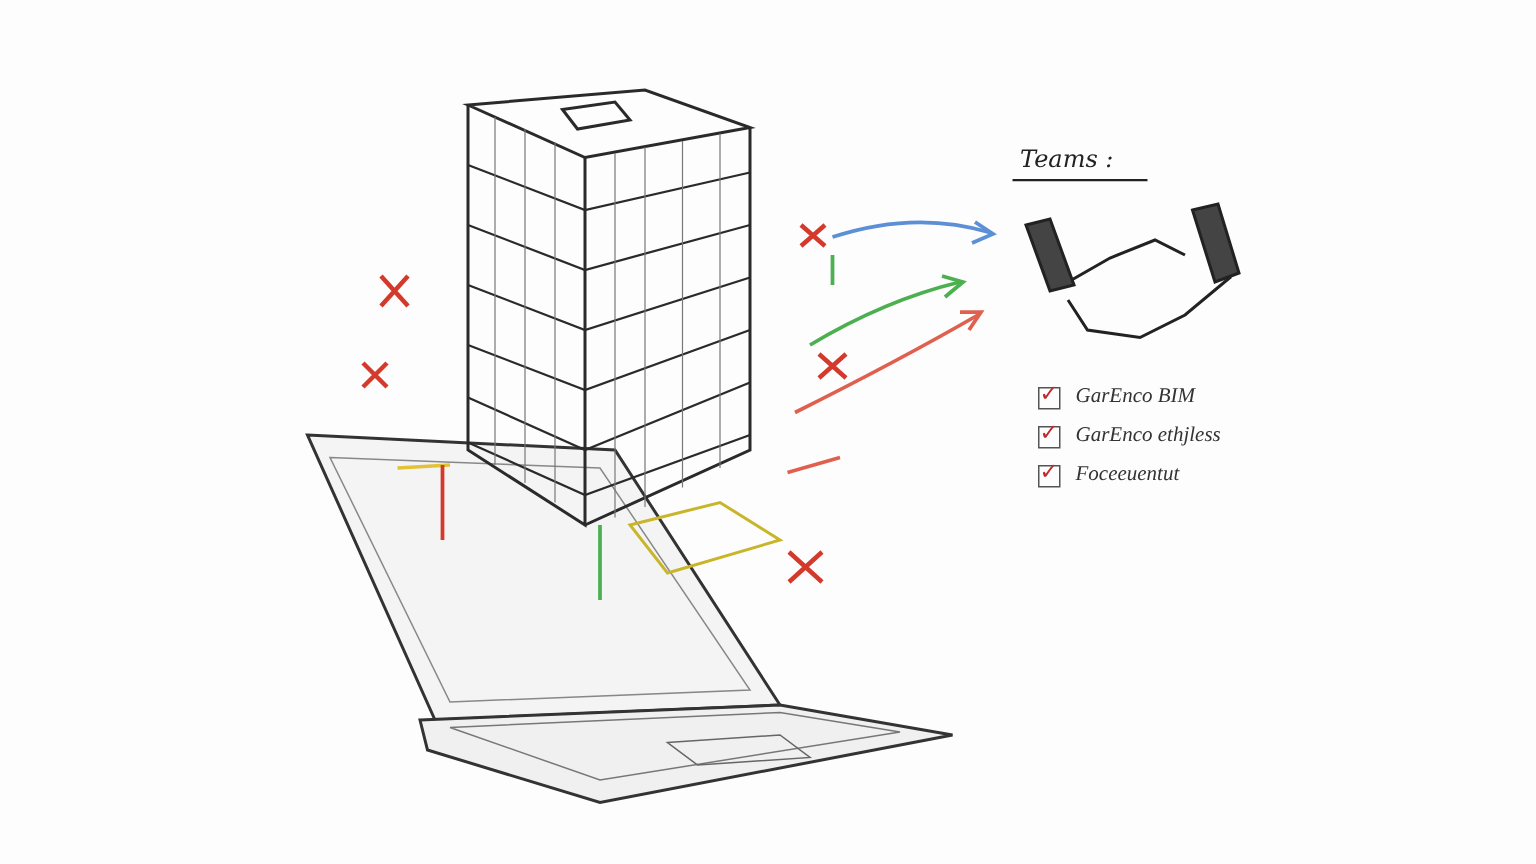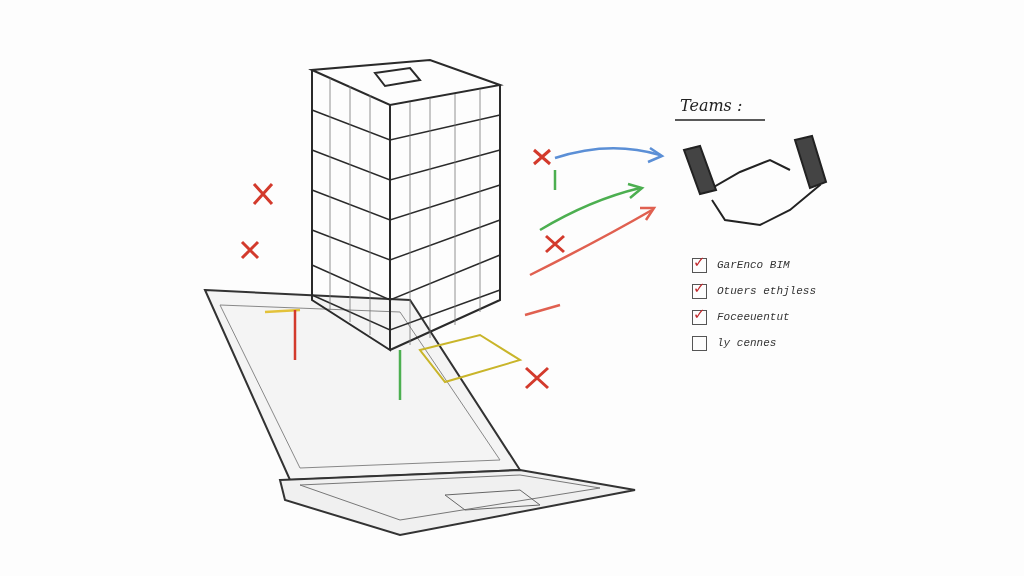--- a/index.html
+++ b/index.html
@@ -3,21 +3,21 @@
 <meta charset="utf-8">
 <style>
   html,body{margin:0;padding:0;background:#fdfdfd;}
   body{width:1024px;height:576px;position:relative;overflow:hidden;font-family:"DejaVu Sans",sans-serif;}
   svg{position:absolute;left:0;top:0;}
   .hand{position:absolute;font-family:"DejaVu Serif",serif;font-style:italic;color:#333;}
   .title{left:680px;top:96px;font-size:16px;color:#222;}
   .list{position:absolute;left:692px;top:252px;}
   .item{display:flex;align-items:center;height:26px;}
   .box{width:13px;height:13px;border:1.5px solid #555;margin-right:10px;position:relative;}
-  .item span.t{font-size:11px;font-style:italic;font-family:Liberation Mono, monospace;color:#333;text-align:center;}
+  .item span.t{font-size:14px;font-style:italic;font-family:Liberation Serif, serif;color:#333;text-align:center;}
   .check{position:absolute;left:0;top:-4px;color:#c0282c;font-size:15px;font-weight:bold;line-height:1;}
 </style>
 </head>
 <body>
 
 <svg width="1024" height="576">
 
   <g stroke="#333" fill="none" stroke-width="2">
     <path d="M205 290 L410 300 L520 470 L290 480 Z" fill="#f4f4f4"></path>
     <path d="M220 305 L400 312 L500 460 L300 468 Z" stroke-width="1" stroke="#888"></path>
@@ -88,25 +88,21 @@
   <div class="item">
       <div class="box">
         <span class="check">✓</span>
       </div>
       <span class="t">GarEnco BIM</span>
     </div>
   <div class="item">
       <div class="box">
         <span class="check">✓</span>
       </div>
-      <span class="t">Otuers ethjless</span>
+      <span class="t">GarEnco ethjless</span>
     </div>
   <div class="item">
       <div class="box">
         <span class="check">✓</span>
       </div>
       <span class="t">Foceeuentut</span>
     </div>
-  <div class="item">
-      <div class="box"></div>
-      <span class="t">ly cennes</span>
-    </div>
 </div>
 
 </body></html>

